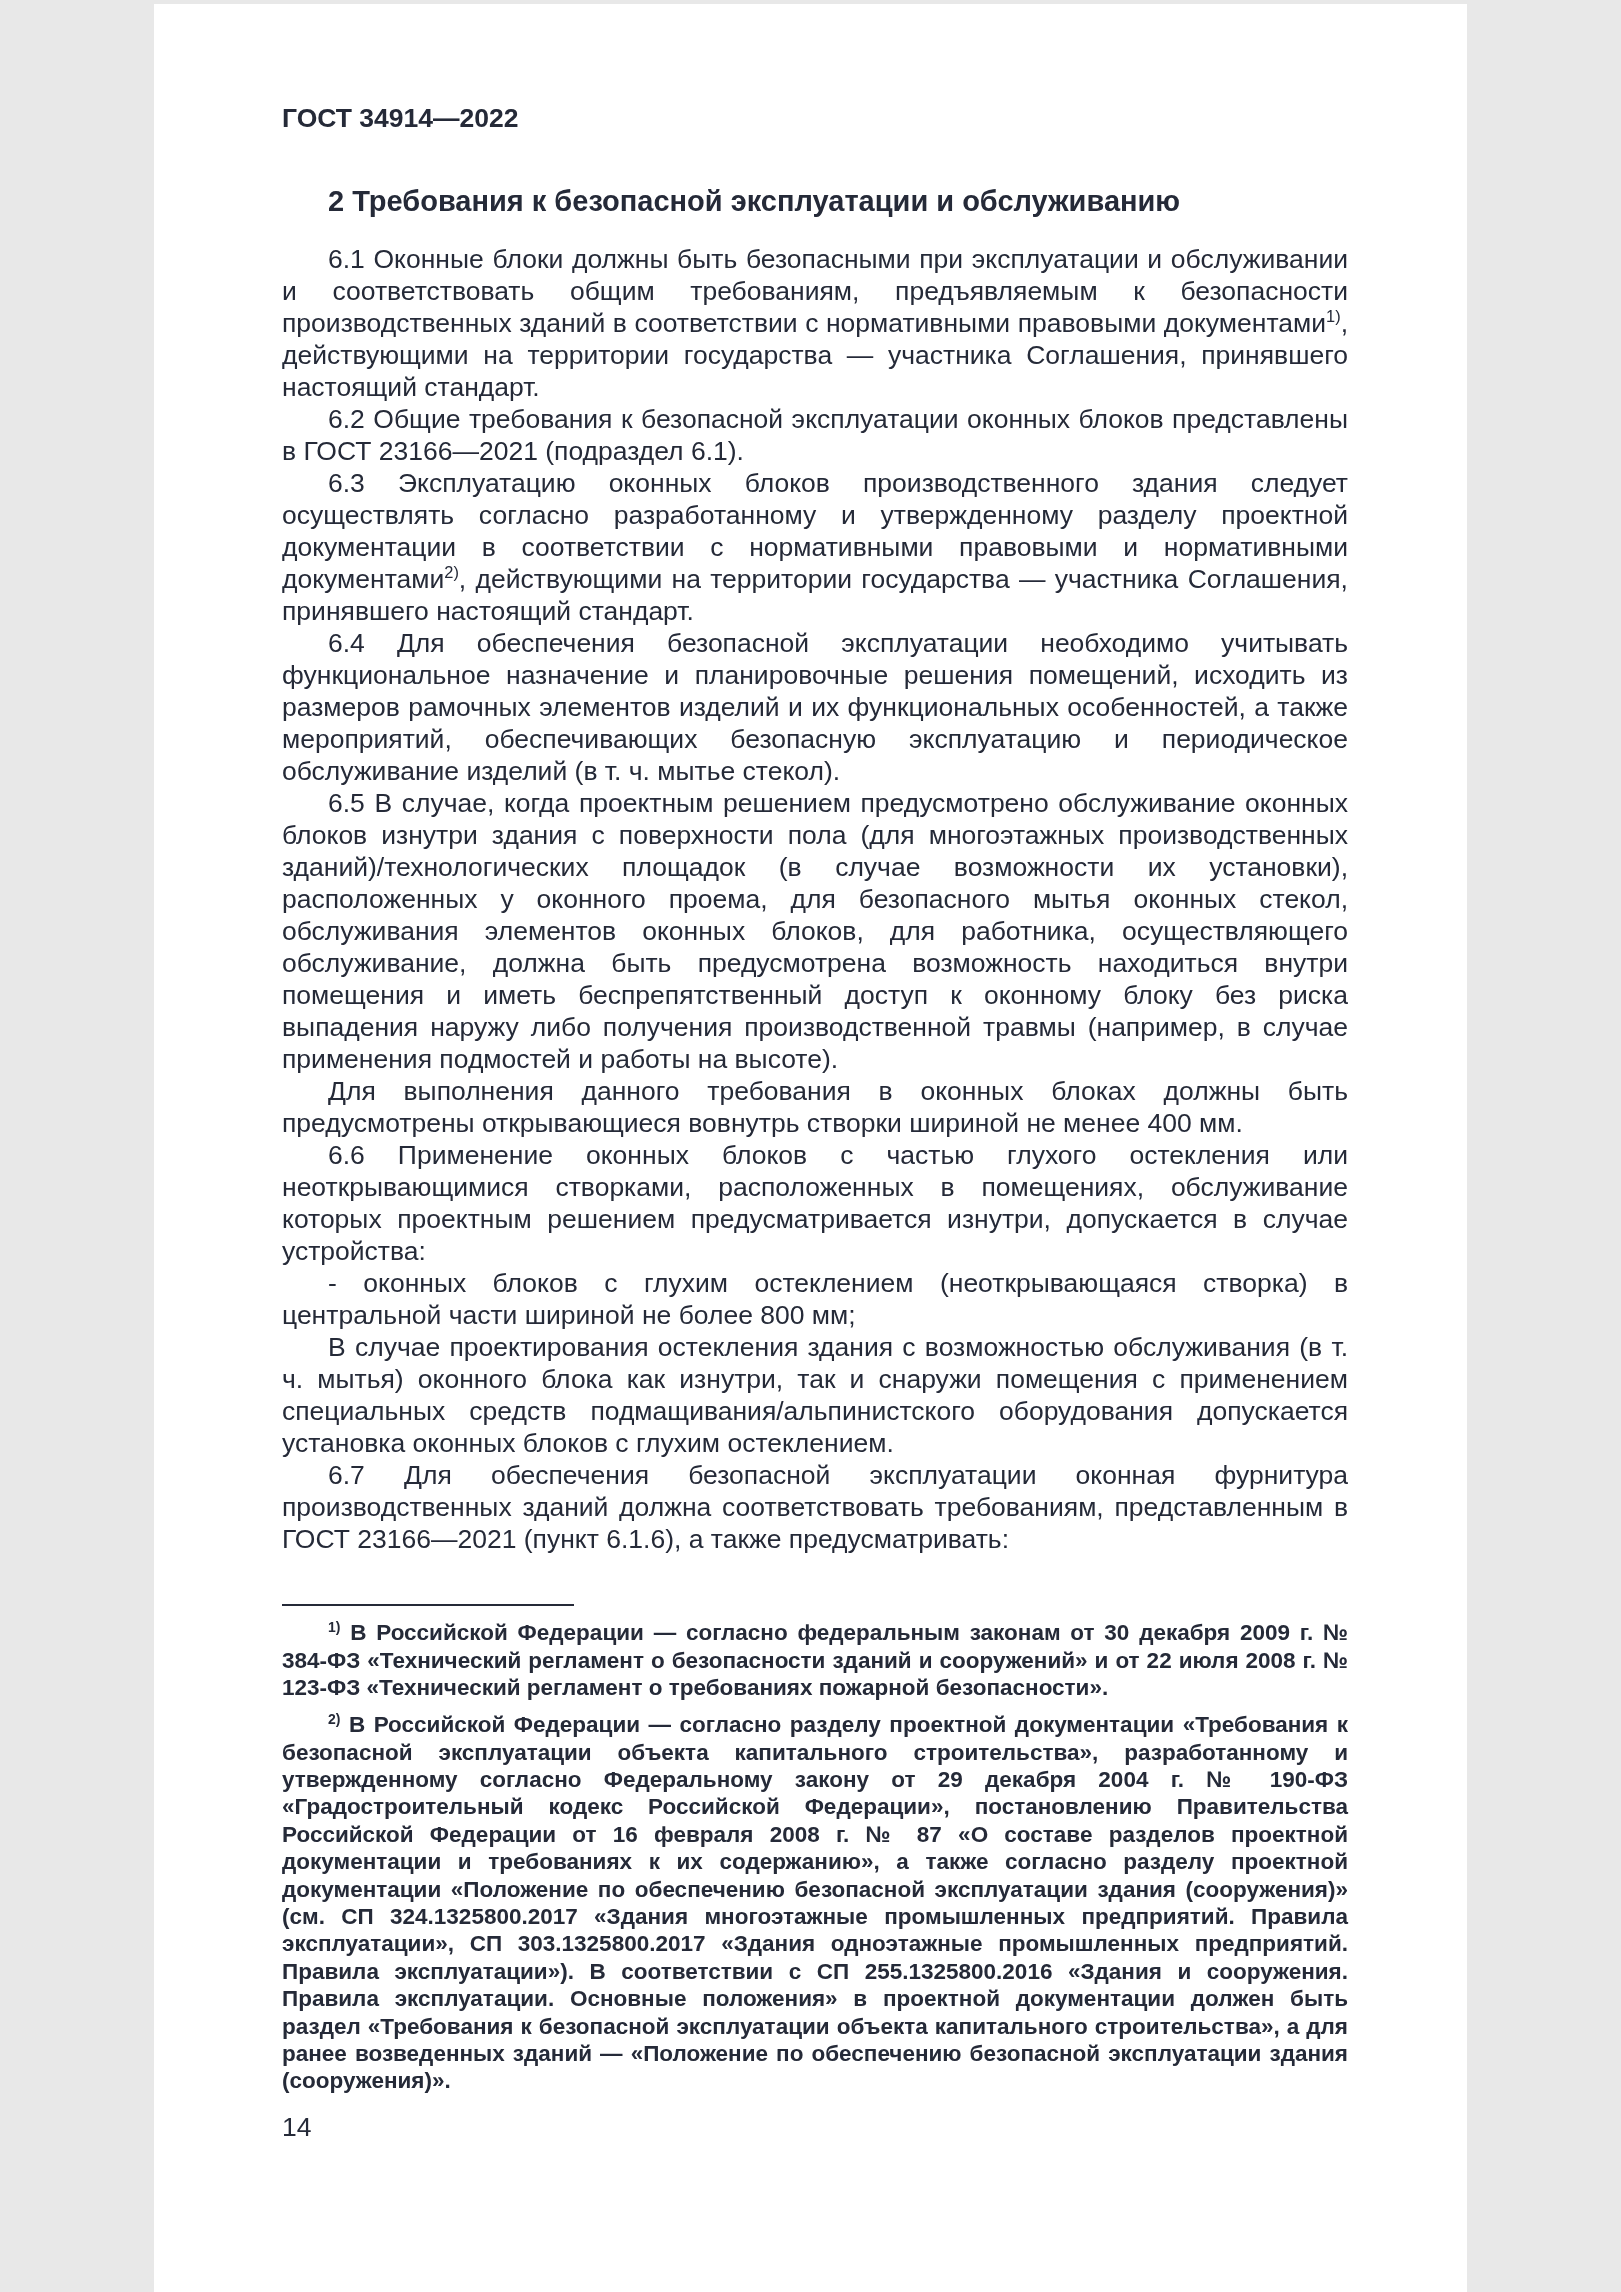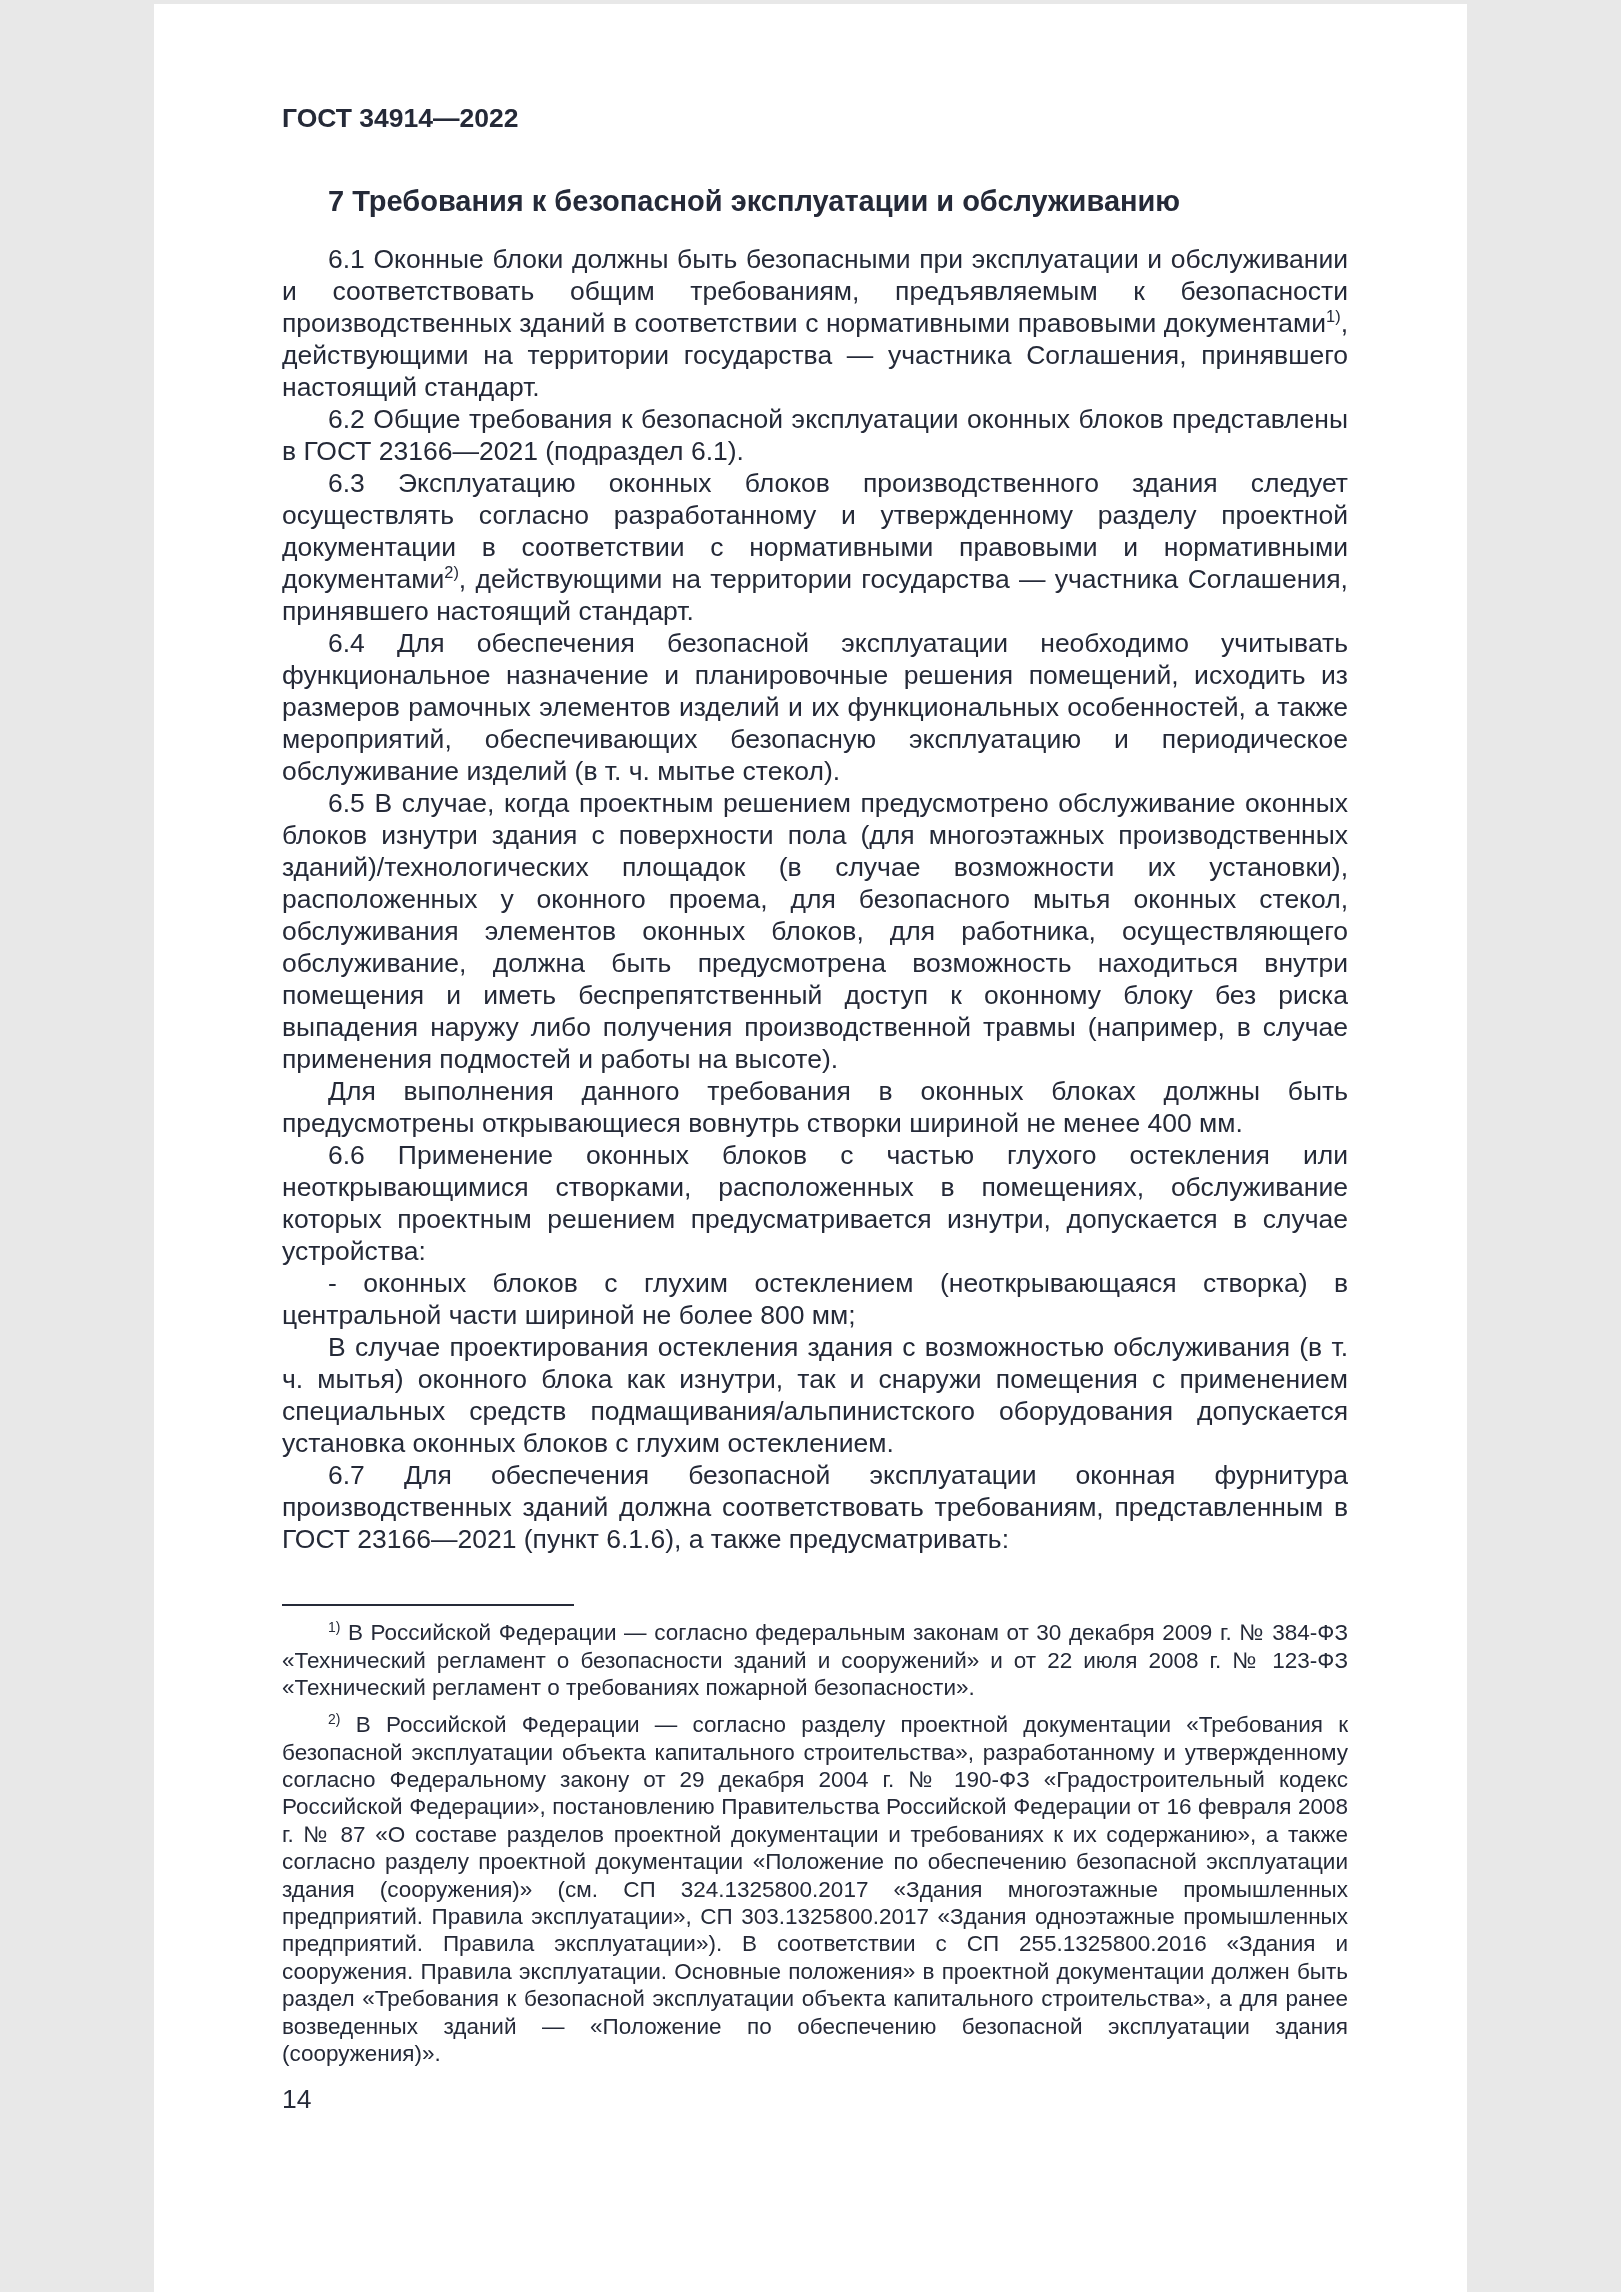--- a/index.html
+++ b/index.html
@@ -37,20 +37,21 @@
     text-align: justify;
     text-indent: 46px;
   }
   sup {
     font-size: 0.62em;
     line-height: 0;
     vertical-align: super;
   }
   .footnotes {
     margin-top: 49px;
+    font-weight: bold;
   }
   .footnote-sep {
     border: none;
     border-top: 2px solid #252a38;
     width: 292px;
     margin: 0 0 13.7px 0;
   }
   .footnote {
     margin: 0 0 9.8px 0;
     font-size: 22.5px;
@@ -64,21 +65,21 @@
     margin-top: 15.7px;
   }
 </style>
 </head>
 <body>
 
 <div class="page">
 
   <div class="doc-header">ГОСТ 34914—2022</div>
 
-  <h1 class="section-heading">7 Требования к безопасной эксплуатации и обслуживанию</h1>
+  <h1 class="section-heading">2 Требования к безопасной эксплуатации и обслуживанию</h1>
 
   <div>
     <p class="para"><span>6.1 Оконные блоки должны быть безопасными при эксплуатации и обслуживании и соответствовать общим требованиям, предъявляемым к безопасности производственных зданий в соответствии с нормативными правовыми документами</span><sup>1)</sup><span>, действующими на территории государства — участника Соглашения, принявшего настоящий стандарт.</span></p>
 
     <p class="para">6.2 Общие требования к безопасной эксплуатации оконных блоков представлены в ГОСТ 23166—2021 (подраздел 6.1).</p>
 
     <p class="para"><span>6.3 Эксплуатацию оконных блоков производственного здания следует осуществлять согласно разработанному и утвержденному разделу проектной документации в соответствии с нормативными правовыми и нормативными документами</span><sup>2)</sup><span>, действующими на территории государства — участника Соглашения, принявшего настоящий стандарт.</span></p>
 
     <p class="para">6.4 Для обеспечения безопасной эксплуатации необходимо учитывать функциональное назначение и планировочные решения помещений, исходить из размеров рамочных элементов изделий и их функциональных особенностей, а также мероприятий, обеспечивающих безопасную эксплуатацию и периодическое обслуживание изделий (в т. ч. мытье стекол).</p>
 

